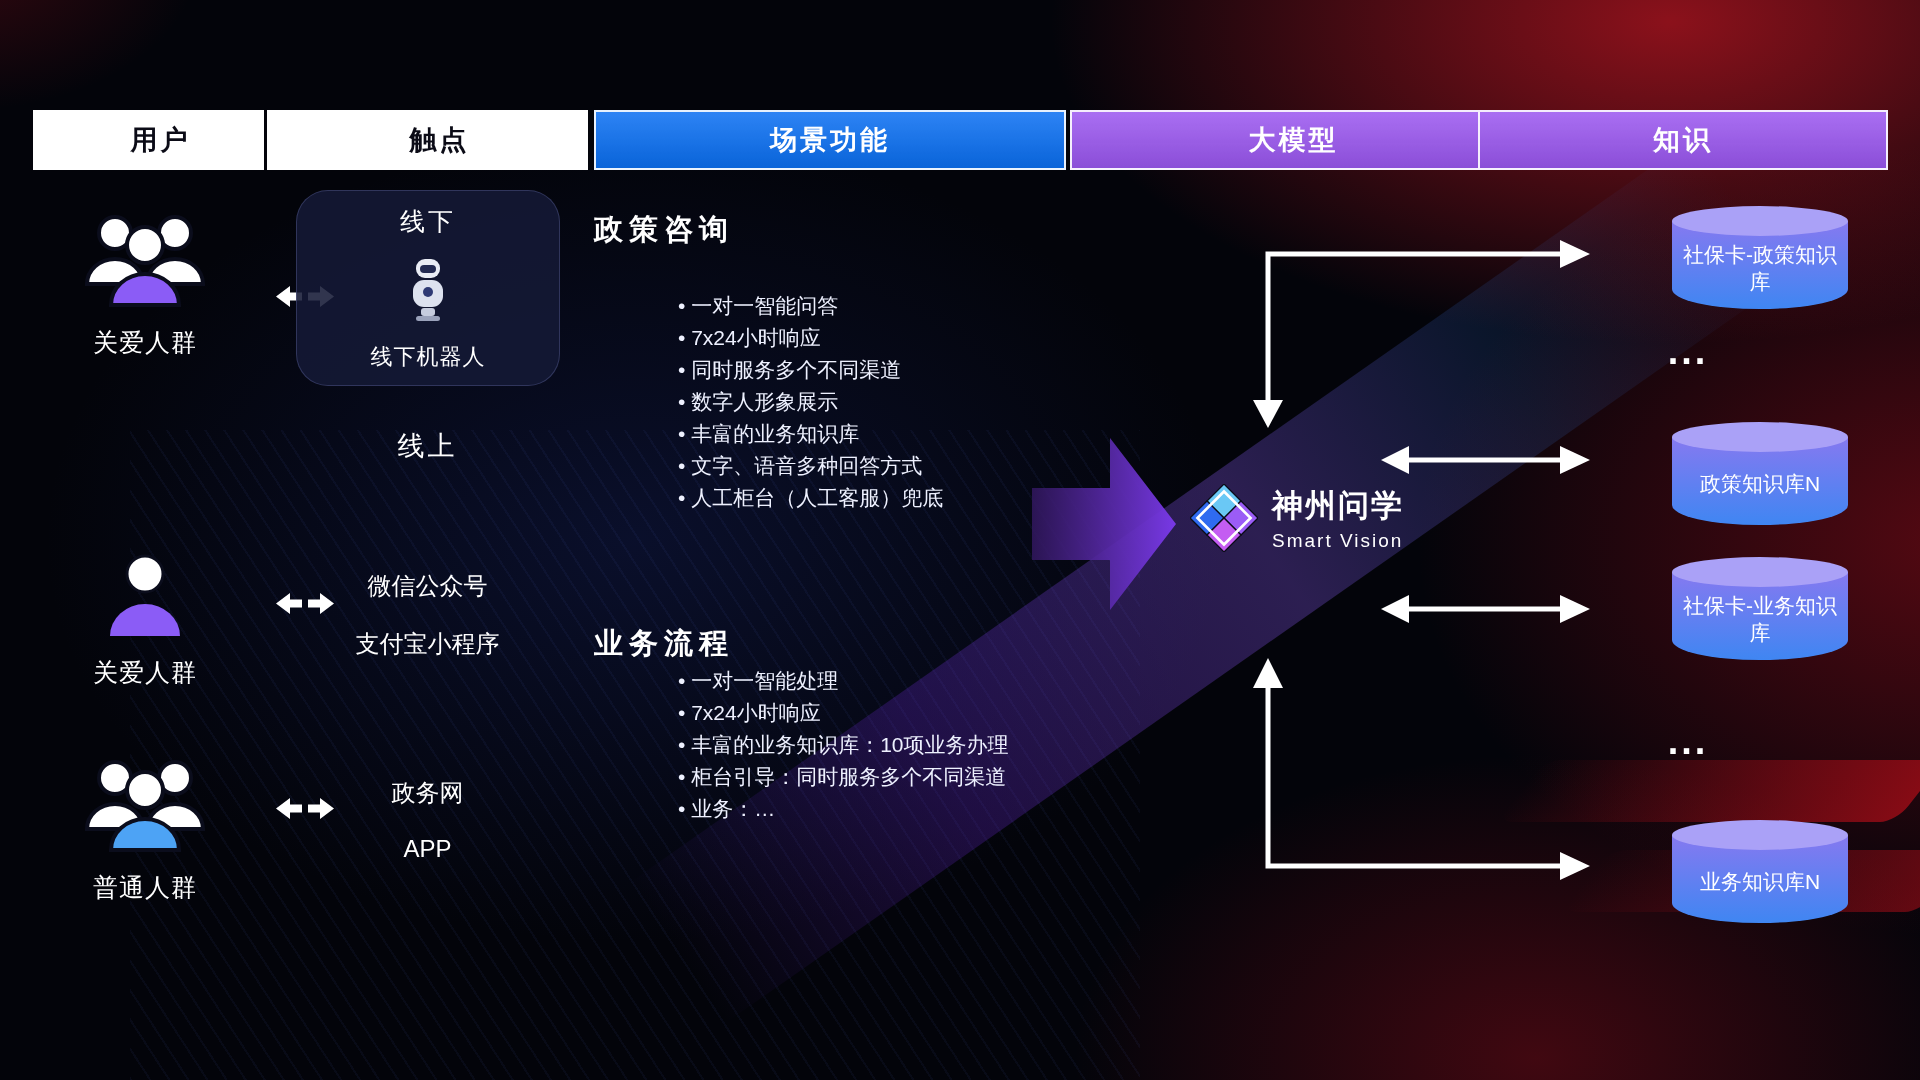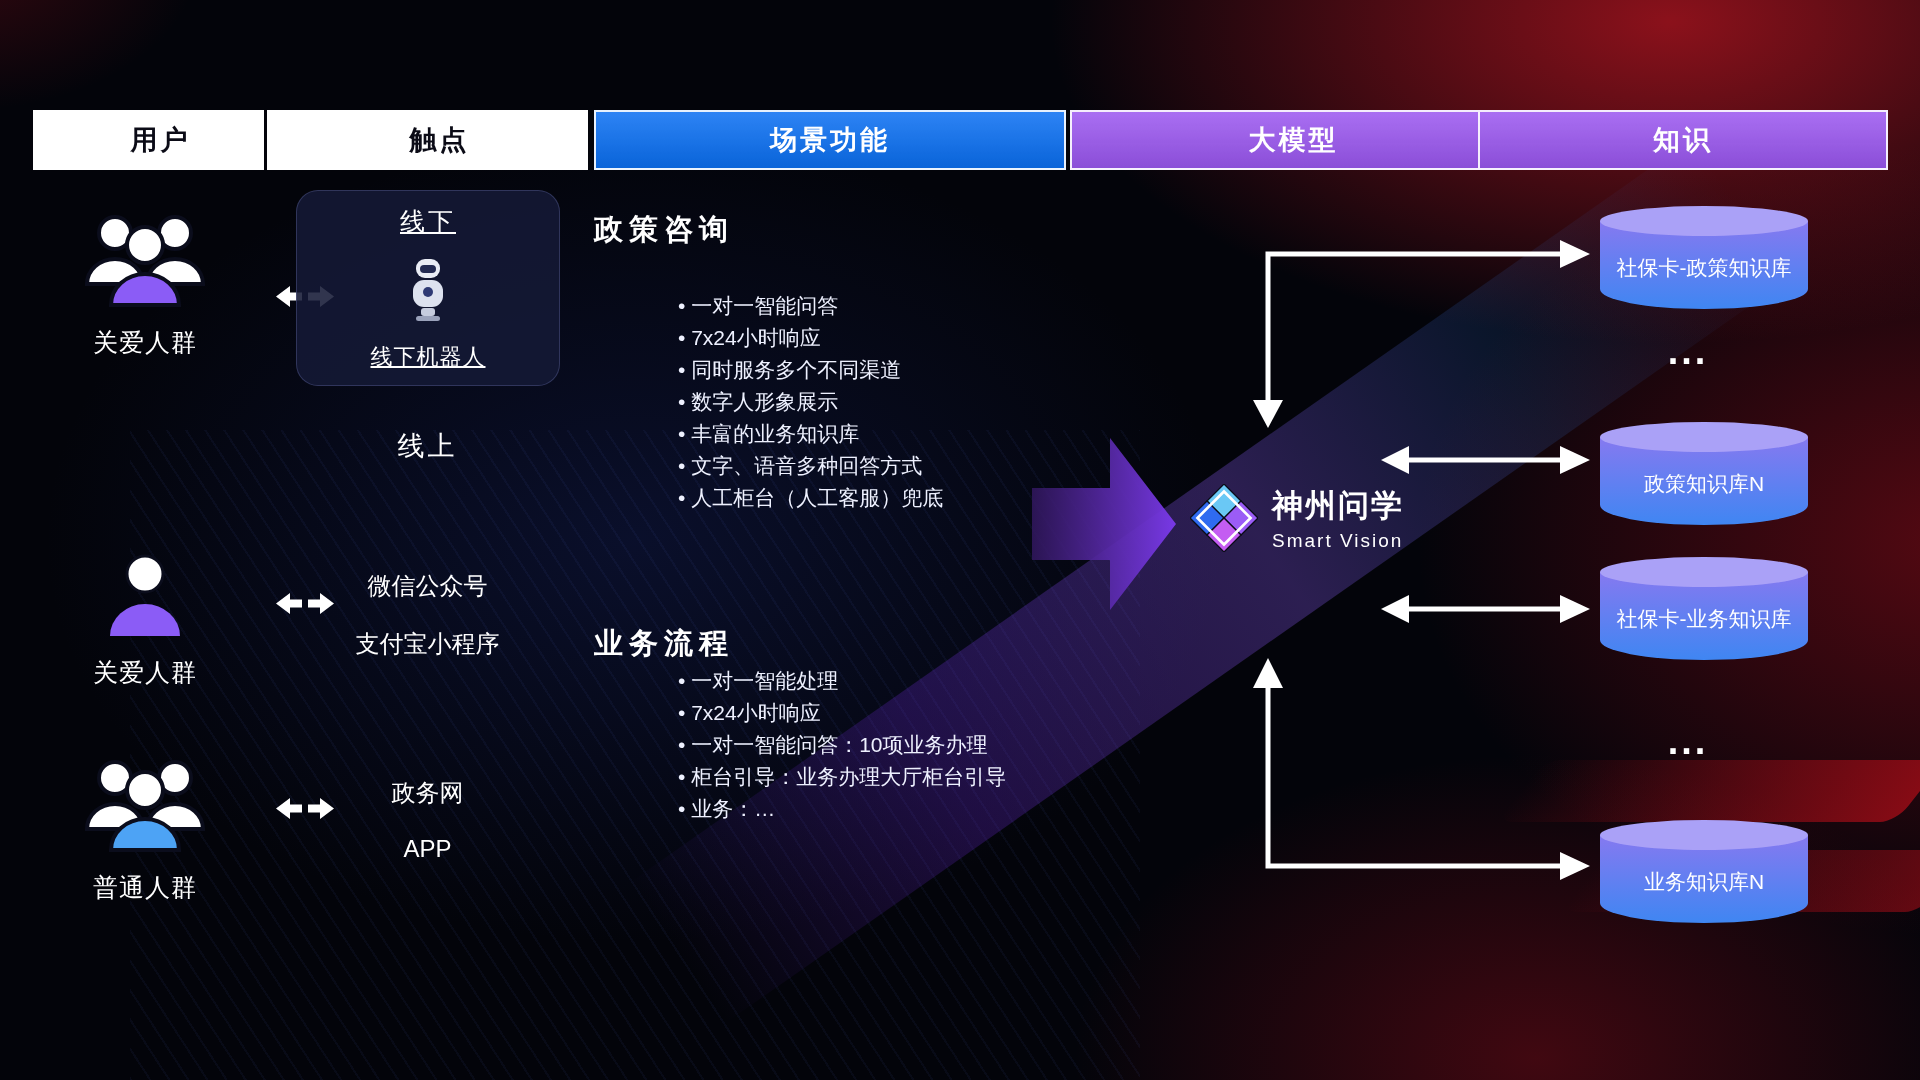--- a/index.html
+++ b/index.html
@@ -37,23 +37,23 @@
   .hdr4 { left:1070px; width:447px; }
   .hdr5 { left:1478px; width:410px; }
 
   .user { position:absolute; left:40px; width:210px; text-align:center; z-index:3; }
   .user-1 { top:208px; } .user-2 { top:552px; } .user-3 { top:753px; }
   .user .label { font-size:25px; margin-top:14px; letter-spacing:1px; }
   .swap { position:absolute; width:58px; height:27px; z-index:3; }
   .swap-1 { left:276px; top:283px; } .swap-2 { left:276px; top:590px; } .swap-3 { left:276px; top:795px; }
 
   .offline-card { position:absolute; left:296px; top:190px; width:264px; height:196px;
-    border-radius:22px; background:rgba(21,25,53,.88); border:1px solid rgba(125,135,205,.28);
+    border-radius:32px; background:rgba(21,25,53,.88); border:1px solid rgba(125,135,205,.28);
     display:flex; flex-direction:column; align-items:center; justify-content:space-between;
-    padding:14px 0 13px; z-index:3;text-decoration:underline; }
+    padding:14px 0 13px; z-index:3; }
   .offline-card .t { font-size:25px; letter-spacing:3px; }
   .offline-card .b { font-size:22px; letter-spacing:1px; }
 
   .tp-text { position:absolute; left:267px; width:321px; text-align:center; z-index:3; }
   .tp-online { top:428px; font-size:27px; letter-spacing:3px; }
   .tp-wechat { top:570px; font-size:24px; }
   .tp-alipay { top:628px; font-size:24px; }
   .tp-gov    { top:777px; font-size:24px; }
   .tp-app    { top:835px; font-size:24px; }
 
@@ -63,21 +63,21 @@
   .bullets { position:absolute; left:678px; list-style:none; font-size:21px; line-height:32px; color:#eef1ff; z-index:3; }
   .bullets-1 { top:290px; } .bullets-2 { top:665px; }
   .bullets li::before { content:"• "; }
 
   .flow-arrow { position:absolute; left:1032px; top:428px; z-index:2; }
 
   .logo { position:absolute; left:1190px; top:484px; display:flex; align-items:center; gap:14px; z-index:3; }
   .logo-name { font-size:31px; font-weight:bold; letter-spacing:2px; }
   .logo-sub { font-size:19px; letter-spacing:2px; margin-top:3px; }
 
-  .db { position:absolute; left:1600px; width:208px; height:103px; z-index:3; }
+  .db { position:absolute; left:1672px; width:176px; height:103px; z-index:3; }
   .db-1 { top:206px; } .db-2 { top:422px; } .db-3 { top:557px; } .db-4 { top:820px; }
   .cyl-body { position:absolute; left:0; right:0; top:15px; bottom:0;
     background:linear-gradient(180deg, var(--cylinder-body-top,#8679f0), var(--cylinder-body-bottom,#3f86f2));
     border-radius:0 0 50% 50% / 0 0 20px 20px; }
   .cyl-top { position:absolute; left:0; right:0; top:0; height:30px; border-radius:50%;
     background:var(--cylinder-top,#aaa1f7); }
   .db-label { position:absolute; left:8px; right:8px; top:24px; bottom:4px;
     display:flex; align-items:center; justify-content:center; text-align:center;
     font-size:21px; line-height:27px; font-weight:500; }
   .dots { position:absolute; left:1600px; width:176px; text-align:center;
@@ -174,22 +174,22 @@
     <li>数字人形象展示</li>
     <li>丰富的业务知识库</li>
     <li>文字、语音多种回答方式</li>
     <li>人工柜台（人工客服）兜底</li>
   </ul>
 
   <div class="sc-title sc-title-2">业务流程</div>
   <ul class="bullets bullets-2">
     <li>一对一智能处理</li>
     <li>7x24小时响应</li>
-    <li>一对一智能问答：10项业务办理</li>
-    <li>柜台引导：业务办理大厅柜台引导</li>
+    <li>丰富的业务知识库：10项业务办理</li>
+    <li>柜台引导：同时服务多个不同渠道</li>
     <li>业务：…</li>
   </ul>
 
   <svg class="flow-arrow" width="148" height="192" viewBox="0 0 148 192">
     <defs>
       <linearGradient id="ag" x1="0" y1="0" x2="1" y2="0">
         <stop offset="0" style="stop-color:var(--flow-arrow-dark,#31175e)" stop-opacity="0.85"></stop>
         <stop offset="1" style="stop-color:var(--flow-arrow-light,#7c3aed)" stop-opacity="0.95"></stop>
       </linearGradient>
     </defs>

